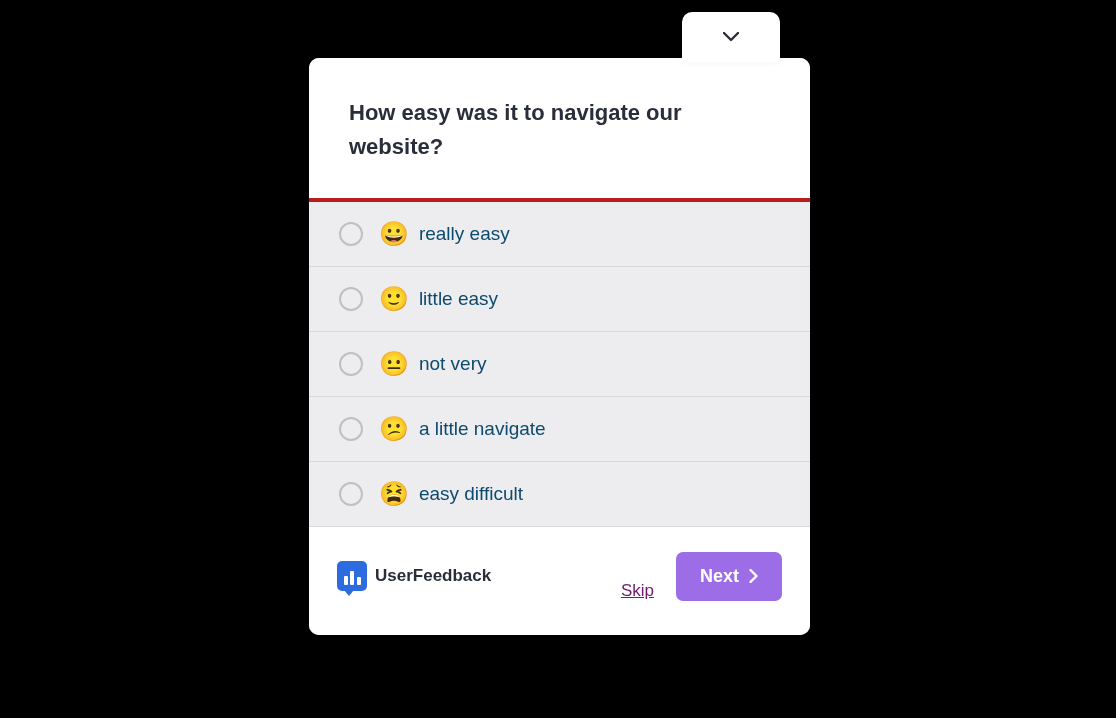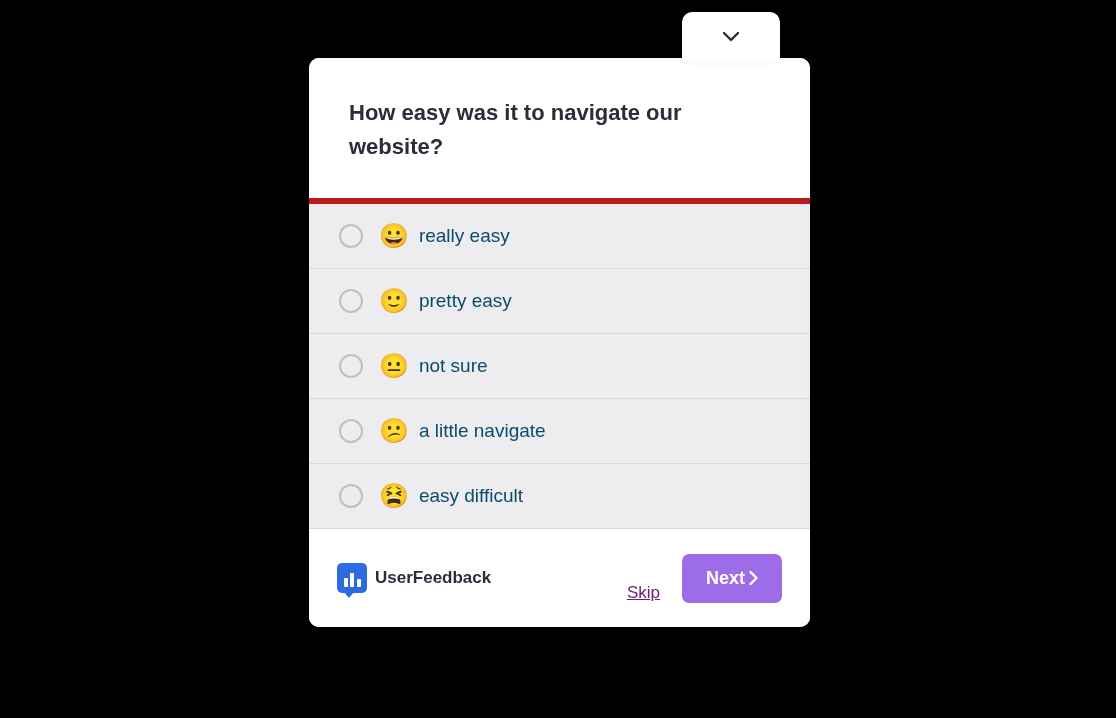--- a/index.html
+++ b/index.html
@@ -39,21 +39,21 @@
       cursor: pointer;
     }
     .tab svg {
       width: 16px;
       height: 10px;
     }
     .header {
       padding: 38px 40px 34px 40px;
       background: #fff;
       border-radius: 10px 10px 0 0;
-      border-bottom: 6px solid #b91c1c;
+      border-bottom: 4px solid #b91c1c;
     }
     .question {
       font-size: 22px;
       font-weight: 700;
       color: #2a2d3a;
       line-height: 1.55;
     }
     .options {
       background: #ededef;
     }
@@ -84,21 +84,21 @@
       line-height: 1;
     }
     .option-label {
       font-size: 19px;
       color: #0c4a6e;
       font-weight: 400;
     }
     .footer {
       display: flex;
       align-items: center;
-      padding: 24px 28px 24px 28px;
+      padding: 24px 28px 34px 28px;
       background: #fff;
       border-radius: 0 0 10px 10px;
       justify-content: flex-end;
     }
     .brand {
       display: flex;
       align-items: center;
       gap: 8px;
     }
     .brand-icon {
@@ -158,21 +158,21 @@
     .next-btn {
       background: #9d6de8;
       color: #fff;
       border: none;
       border-radius: 7px;
       padding: 14px 24px;
       font-size: 18px;
       font-weight: 600;
       display: flex;
       align-items: center;
-      gap: 4px;
+      gap: 10px;
       cursor: pointer;
     }
     .next-btn svg {
       width: 9px;
       height: 14px;
     }
   </style>
 </head>
 <body>
 
@@ -190,26 +190,26 @@
 
   <div class="options">
     <div class="option">
       <span class="radio"></span>
       <span class="emoji">😀</span>
       <span class="option-label">really easy</span>
     </div>
     <div class="option">
       <span class="radio"></span>
       <span class="emoji">🙂</span>
-      <span class="option-label">pretty easy</span>
+      <span class="option-label">little easy</span>
     </div>
     <div class="option">
       <span class="radio"></span>
       <span class="emoji">😐</span>
-      <span class="option-label">not sure</span>
+      <span class="option-label">not very</span>
     </div>
     <div class="option">
       <span class="radio"></span>
       <span class="emoji">😕</span>
       <span class="option-label">a little navigate</span>
     </div>
     <div class="option">
       <span class="radio"></span>
       <span class="emoji">😫</span>
       <span class="option-label">easy difficult</span>

